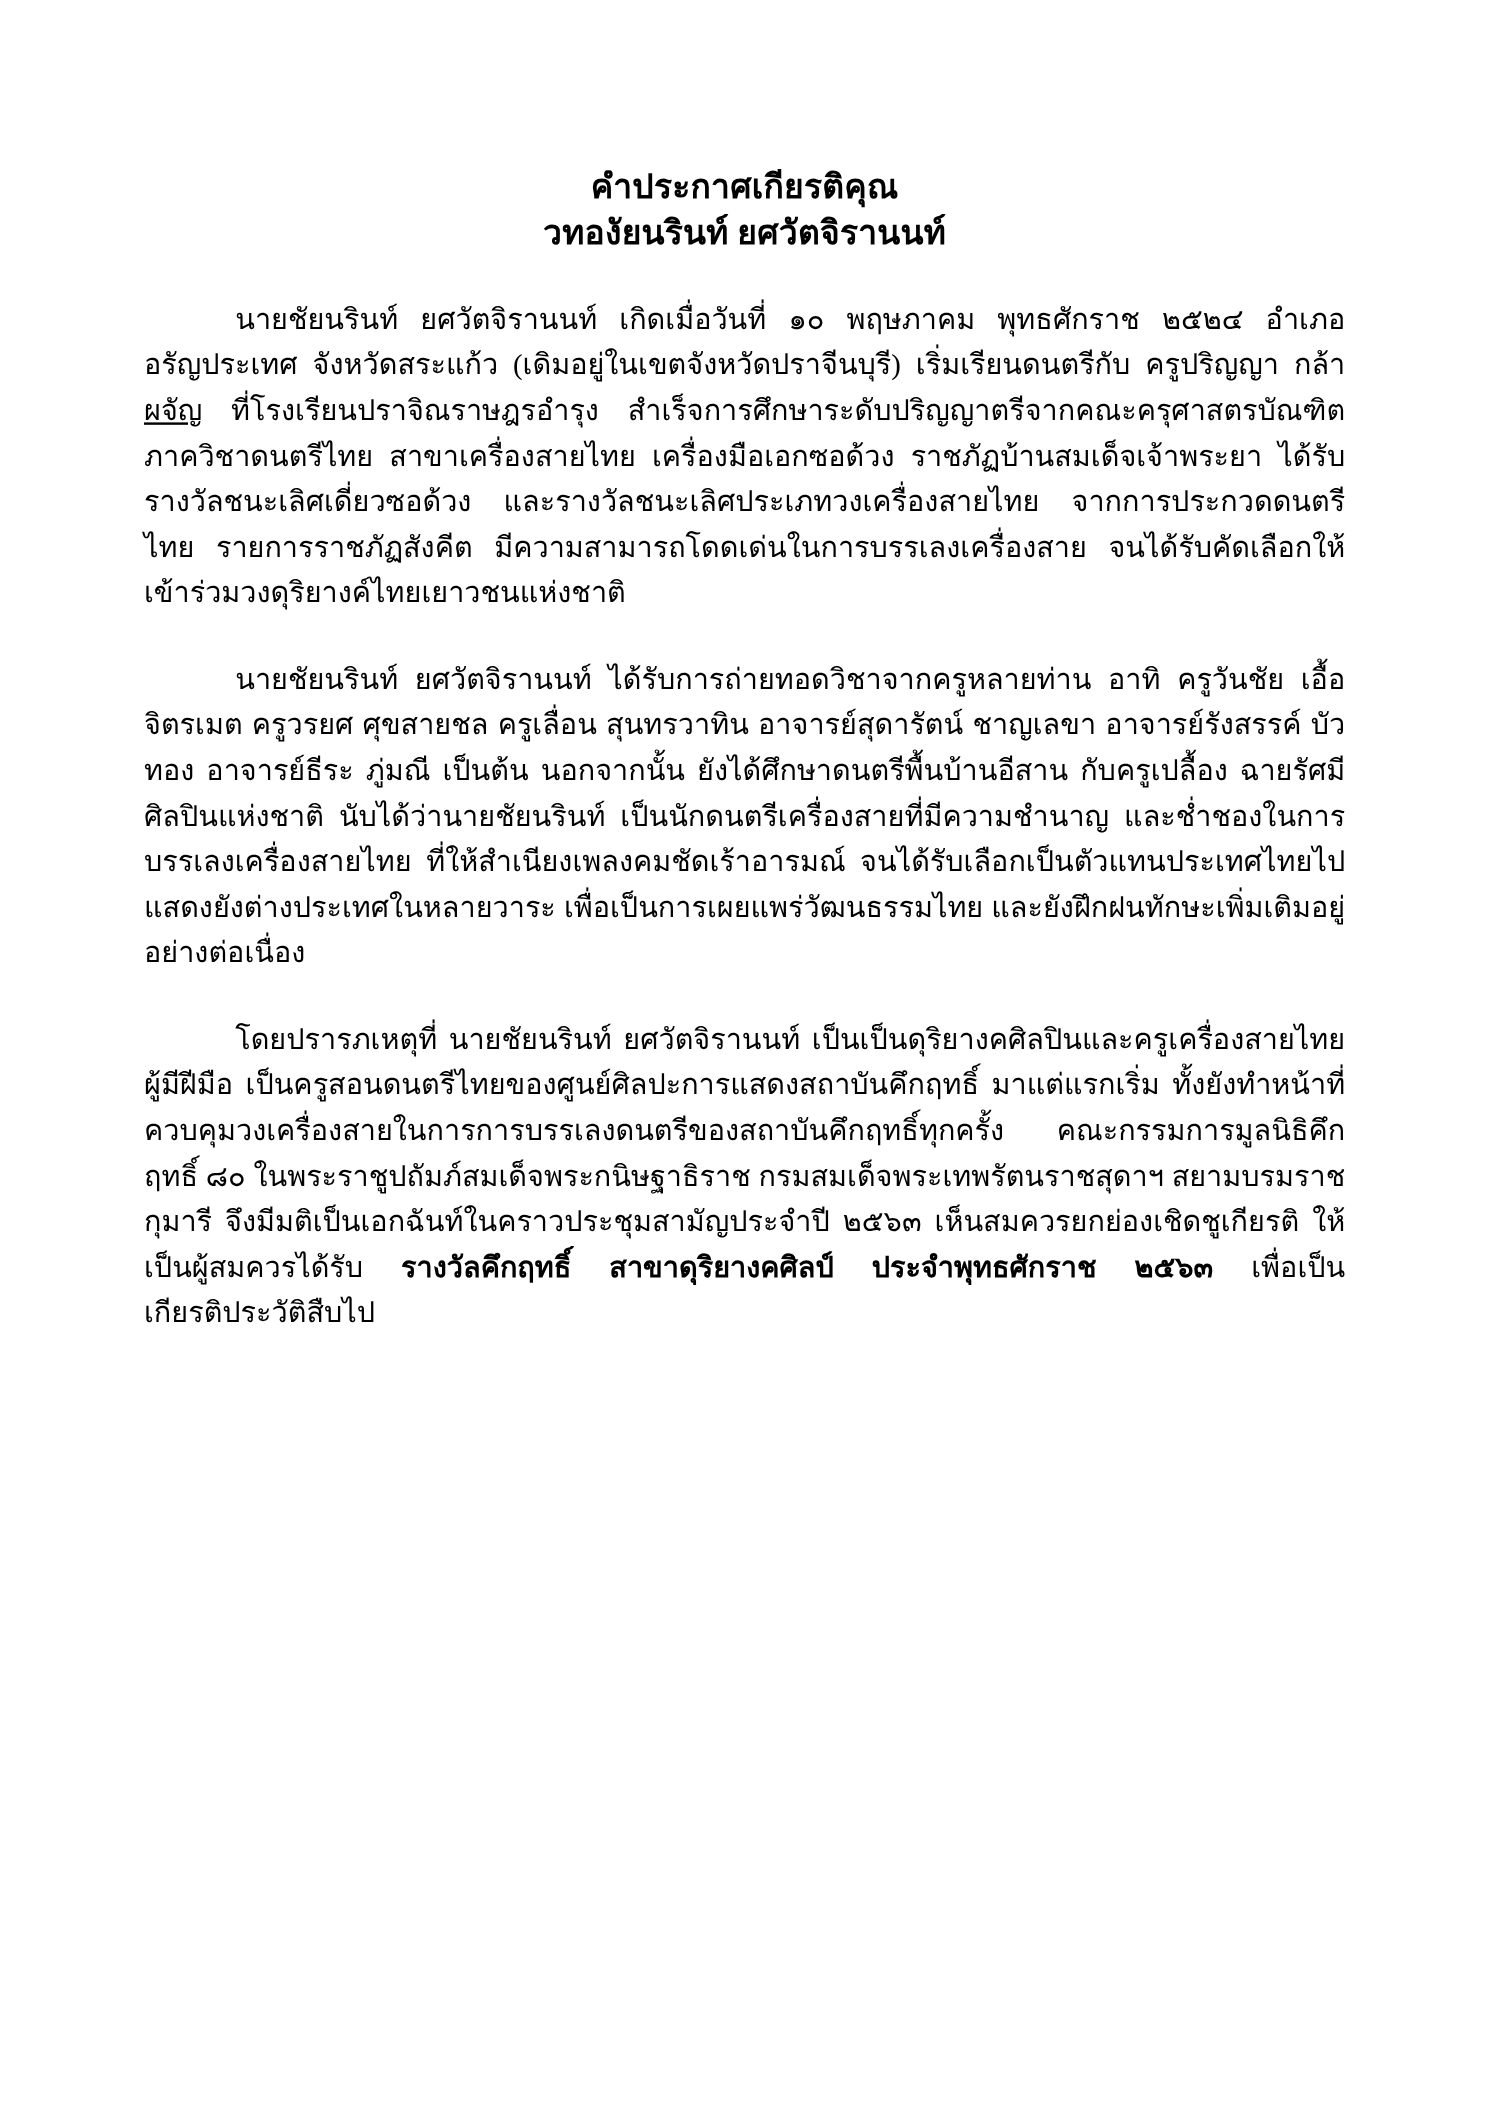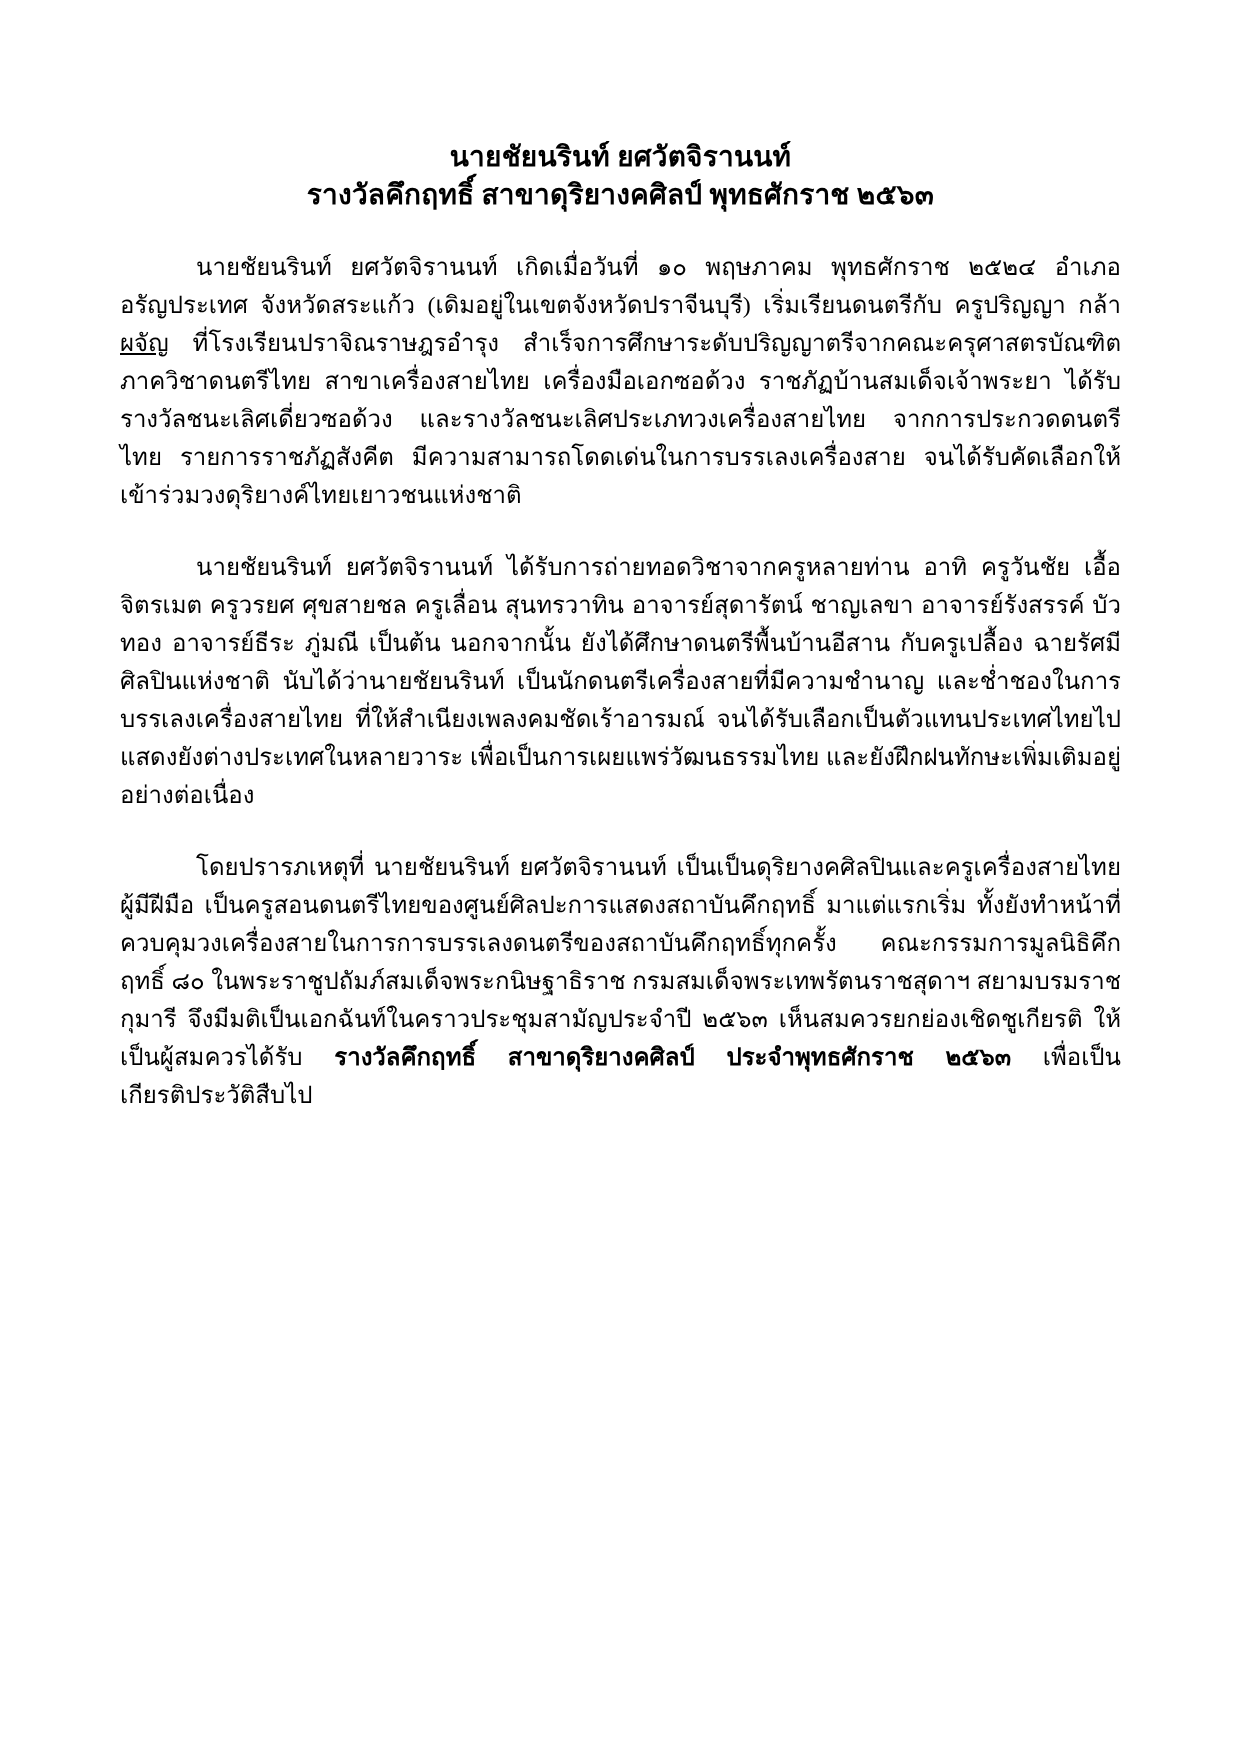--- a/index.html
+++ b/index.html
@@ -38,20 +38,20 @@
     word-break: normal;
   }
   .body-paragraph span.run-bold { font-weight: bold; }
   .body-paragraph span.run-underline { text-decoration: underline; }
 </style>
 </head>
 <body>
 
 <div class="page">
   <div class="title-block">
-    <div class="title-line">นายชัยนรินท์ ยศวัตจิรานนท์</div>
-    <div class="title-line">รางวัลคึกฤทธิ์ สาขาดุริยางคศิลป์ พุทธศักราช ๒๕๖๓</div>
+    <div class="title-line">คำประกาศเกียรติคุณ</div>
+    <div class="title-line">วทองัยนรินท์ ยศวัตจิรานนท์</div>
   </div>
 
   <p class="body-paragraph"><span>นายชัยนรินท์ ยศวัตจิรานนท์ เกิดเมื่อวันที่ ๑๐ พฤษภาคม พุทธศักราช ๒๕๒๔ อำเภออรัญประเทศ จังหวัดสระแก้ว (เดิมอยู่ในเขตจังหวัดปราจีนบุรี) เริ่มเรียนดนตรีกับ ครูปริญญา กล้า</span><span class="run-underline">ผจัญ</span><span> ที่โรงเรียนปราจิณราษฎรอำรุง สำเร็จการศึกษาระดับปริญญาตรีจากคณะครุศาสตรบัณฑิต ภาควิชาดนตรีไทย สาขาเครื่องสายไทย เครื่องมือเอกซอด้วง ราชภัฏบ้านสมเด็จเจ้าพระยา ได้รับรางวัลชนะเลิศเดี่ยวซอด้วง และรางวัลชนะเลิศประเภทวงเครื่องสายไทย จากการประกวดดนตรีไทย รายการราชภัฏสังคีต มีความสามารถโดดเด่นในการบรรเลงเครื่องสาย จนได้รับคัดเลือกให้เข้าร่วมวงดุริยางค์ไทยเยาวชนแห่งชาติ</span></p>
   <p class="body-paragraph"><span>นายชัยนรินท์ ยศวัตจิรานนท์ ได้รับการถ่ายทอดวิชาจากครูหลายท่าน อาทิ ครูวันชัย เอื้อจิตรเมต ครูวรยศ ศุขสายชล ครูเลื่อน สุนทรวาทิน อาจารย์สุดารัตน์ ชาญเลขา อาจารย์รังสรรค์ บัวทอง อาจารย์ธีระ ภู่มณี เป็นต้น นอกจากนั้น ยังได้ศึกษาดนตรีพื้นบ้านอีสาน กับครูเปลื้อง ฉายรัศมี ศิลปินแห่งชาติ นับได้ว่านายชัยนรินท์ เป็นนักดนตรีเครื่องสายที่มีความชำนาญ และช่ำชองในการบรรเลงเครื่องสายไทย ที่ให้สำเนียงเพลงคมชัดเร้าอารมณ์ จนได้รับเลือกเป็นตัวแทนประเทศไทยไปแสดงยังต่างประเทศในหลายวาระ เพื่อเป็นการเผยแพร่วัฒนธรรมไทย และยังฝึกฝนทักษะเพิ่มเติมอยู่อย่างต่อเนื่อง</span></p>
   <p class="body-paragraph"><span>โดยปรารภเหตุที่ นายชัยนรินท์ ยศวัตจิรานนท์ เป็นเป็นดุริยางคศิลปินและครูเครื่องสายไทย ผู้มีฝีมือ เป็นครูสอนดนตรีไทยของศูนย์ศิลปะการแสดงสถาบันคึกฤทธิ์ มาแต่แรกเริ่ม ทั้งยังทำหน้าที่ควบคุมวงเครื่องสายในการการบรรเลงดนตรีของสถาบันคึกฤทธิ์ทุกครั้ง คณะกรรมการมูลนิธิคึกฤทธิ์ ๘๐ ในพระราชูปถัมภ์สมเด็จพระกนิษฐาธิราช กรมสมเด็จพระเทพรัตนราชสุดาฯ สยามบรมราชกุมารี จึงมีมติเป็นเอกฉันท์ในคราวประชุมสามัญประจำปี ๒๕๖๓ เห็นสมควรยกย่องเชิดชูเกียรติ ให้เป็นผู้สมควรได้รับ </span><span class="run-bold">รางวัลคึกฤทธิ์ สาขาดุริยางคศิลป์ ประจำพุทธศักราช ๒๕๖๓</span><span> เพื่อเป็นเกียรติประวัติสืบไป</span></p>
 </div>
 
 </body></html>

